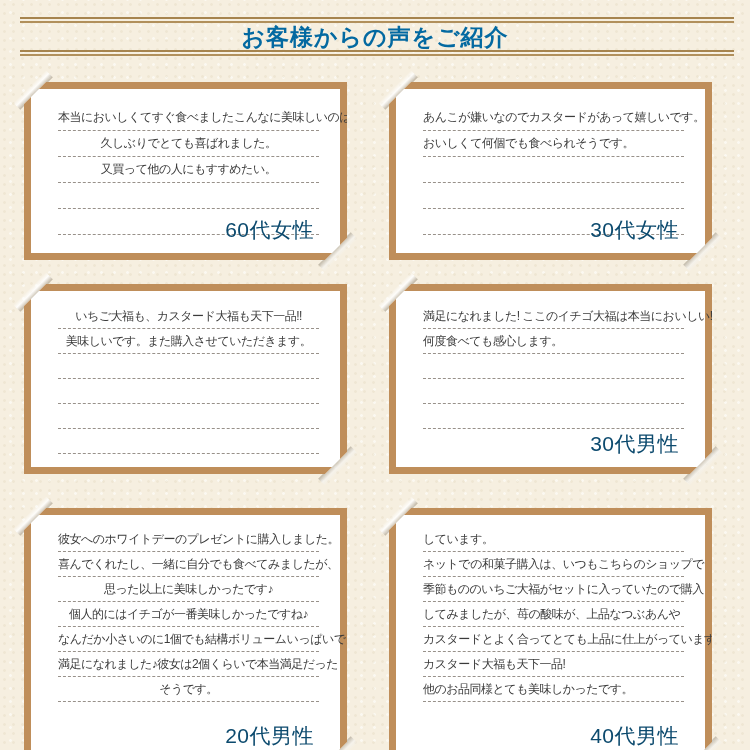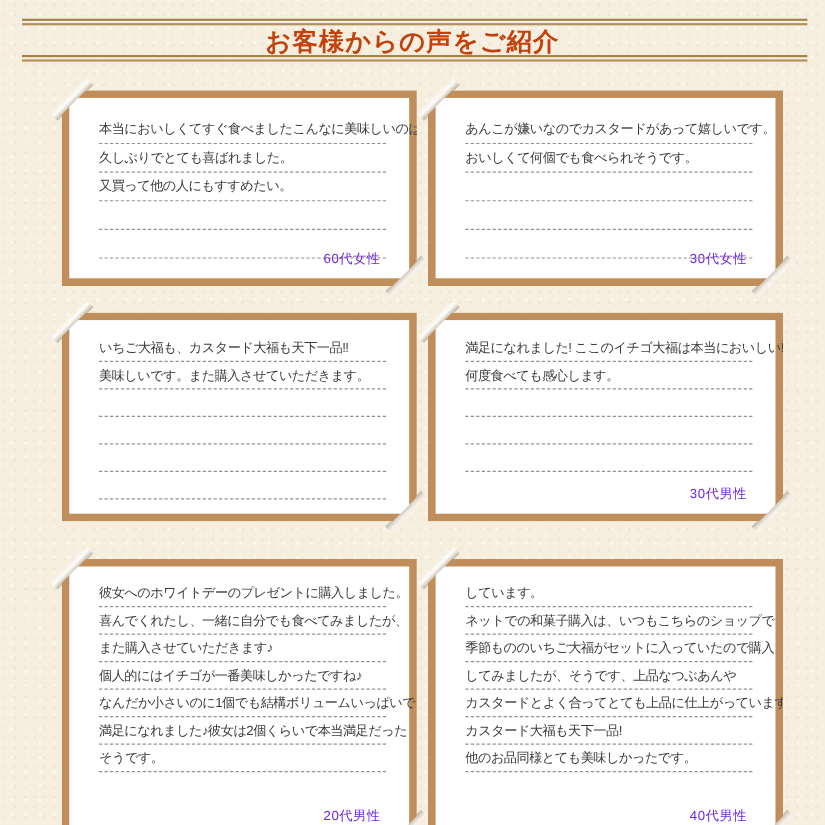--- a/index.html
+++ b/index.html
@@ -20,27 +20,27 @@
   .rule {
     position:absolute; left:20px; right:16px; height:6px;
     border-top:2px solid #a6844e;
     border-bottom:2px solid #b1905c;
   }
   .rule-top { top:17px; }
   .rule-bottom { top:50px; }
   .page-title {
     position:absolute; top:22px; left:0; width:100%;
     text-align:center;
-    font-size:23px; font-weight:bold; color:#c2410c;
+    font-size:23px; font-weight:bold; color:#0369a1;
     letter-spacing:1px;
   }
 
   
   .card-wrap { position:absolute; width:323px; }
-  .c-left  { left:56px; }
+  .c-left  { left:24px;text-align:center; }
   .c-right { left:389px; }
   .row1 { top:82px;  height:178px; }
   .row2 { top:284px; height:190px;text-decoration:underline; }
   .row3 { top:508px; height:256px; }
 
   .card {
     position:absolute; inset:0;
     background:#ffffff;
     border:7px solid #bf8e5a;
     clip-path:polygon(22px 0, 100% 0, 100% calc(100% - 22px),
@@ -76,21 +76,21 @@
     border-bottom:1px dashed #98918a;
     font-size:12px; letter-spacing:-0.5px;
     color:#3b3b3b;
     white-space:nowrap; overflow:visible;
   }
   .row1 .tline { height:26px; line-height:25px; }
   .row2 .tline, .row3 .tline { height:25px; line-height:24px; }
 
   .attribution {
     position:absolute; right:26px; bottom:9px;
-    font-size:12px; color:#6d28d9; letter-spacing:0.5px;
+    font-size:21px; color:#0c4a6e; letter-spacing:0.5px;
   }
   .row3 .attribution { bottom:7px; }
 </style>
 </head>
 <body>
 
 <div class="rule rule-top"></div>
 <div class="page-title">お客様からの声をご紹介</div>
 <div class="rule rule-bottom"></div>
 
@@ -155,38 +155,38 @@
   </div>
 </div>
 
 <div class="card-wrap c-left row3">
   <div class="fold fold-tl"></div>
   <div class="fold fold-br"></div>
   <div class="card">
     <div class="rows">
       <div class="tline">彼女へのホワイトデーのプレゼントに購入しました。</div>
       <div class="tline">喜んでくれたし、一緒に自分でも食べてみましたが、</div>
-      <div class="tline">また購入させていただきます♪</div>
+      <div class="tline">思った以上に美味しかったです♪</div>
       <div class="tline">個人的にはイチゴが一番美味しかったですね♪</div>
       <div class="tline">なんだか小さいのに1個でも結構ボリュームいっぱいで</div>
       <div class="tline">満足になれました♪彼女は2個くらいで本当満足だった</div>
       <div class="tline">そうです。</div>
     </div>
     <div class="attribution">20代男性</div>
   </div>
 </div>
 
 <div class="card-wrap c-right row3">
   <div class="fold fold-tl"></div>
   <div class="fold fold-br"></div>
   <div class="card">
     <div class="rows">
       <div class="tline">しています。</div>
       <div class="tline">ネットでの和菓子購入は、いつもこちらのショップで</div>
       <div class="tline">季節もののいちご大福がセットに入っていたので購入</div>
-      <div class="tline">してみましたが、そうです、上品なつぶあんや</div>
+      <div class="tline">してみましたが、苺の酸味が、上品なつぶあんや</div>
       <div class="tline">カスタードとよく合ってとても上品に仕上がっています。</div>
       <div class="tline">カスタード大福も天下一品!</div>
       <div class="tline">他のお品同様とても美味しかったです。</div>
     </div>
     <div class="attribution">40代男性</div>
   </div>
 </div>
 
 </body></html>

